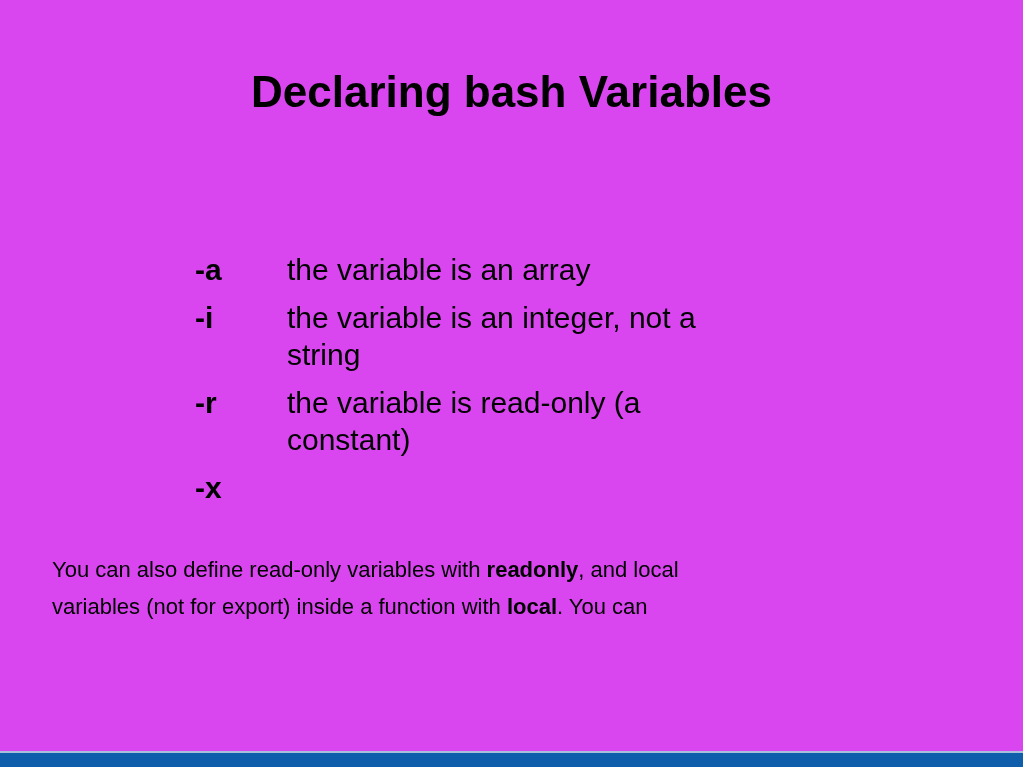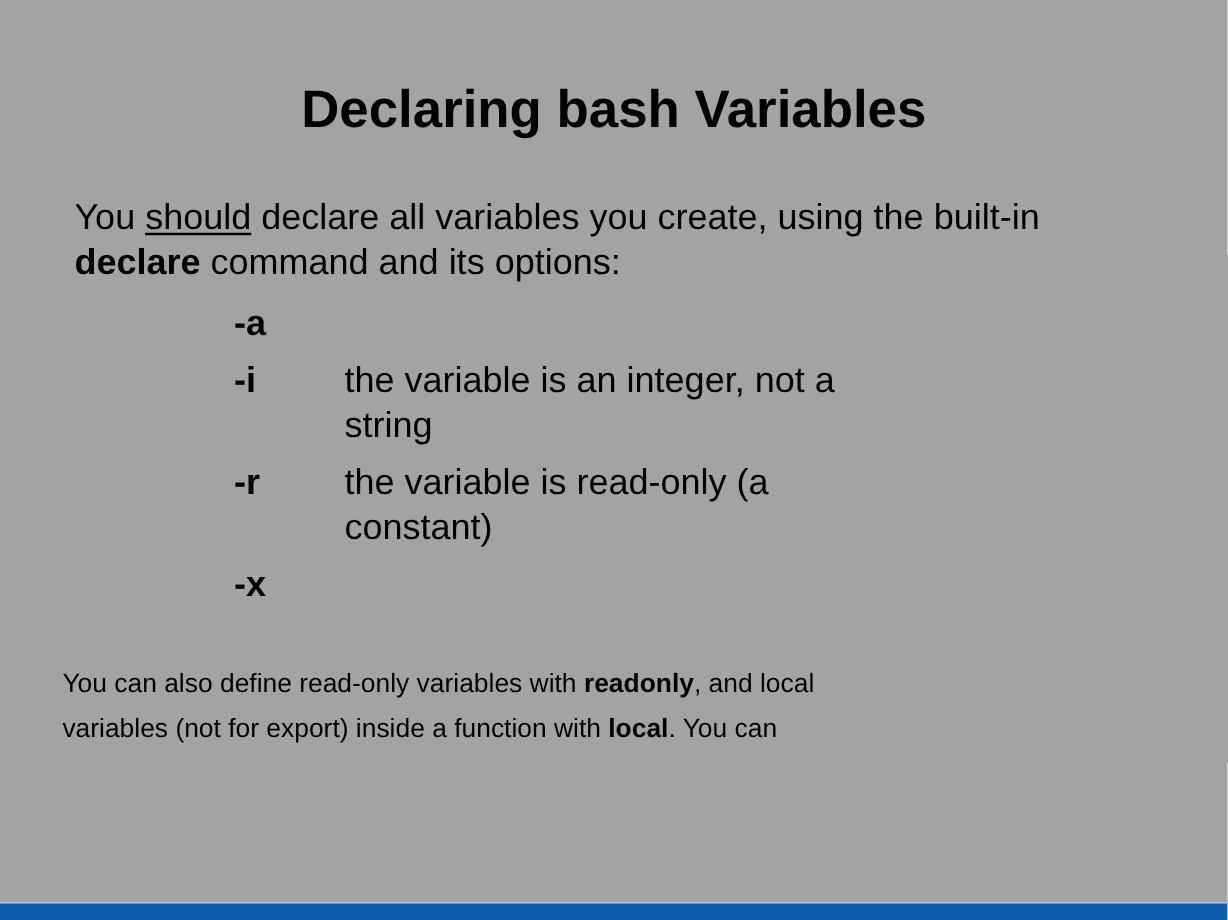--- a/index.html
+++ b/index.html
@@ -80,29 +80,29 @@
     right: 0;
     bottom: 0;
     height: 14px;
     border-top-style: solid;
     border-top-width: 2px;
   }
 </style>
 </head>
 <body>
 
-<div class="slide" style="color: rgb(0, 0, 0); background: #a3a3a3;">
+<div class="slide" style="color: rgb(0, 0, 0); background: #d946ef;">
 
   <h1 class="title">Declaring bash Variables</h1>
 
-  <p class="intro"><span>You </span><span class="u">should</span><span> declare all variables you create, using the built-in</span><br><span class="b">declare</span><span> command and its options:</span></p>
 
   <div class="options">
     <div class="option-row">
       <span class="option-flag">-a</span>
+      <span class="option-desc">the variable is an array</span>
     </div>
     <div class="option-row">
       <span class="option-flag">-i</span>
       <span class="option-desc">the variable is an integer, not a string</span>
     </div>
     <div class="option-row">
       <span class="option-flag">-r</span>
       <span class="option-desc">the variable is read-only (a constant)</span>
     </div>
     <div class="option-row">

